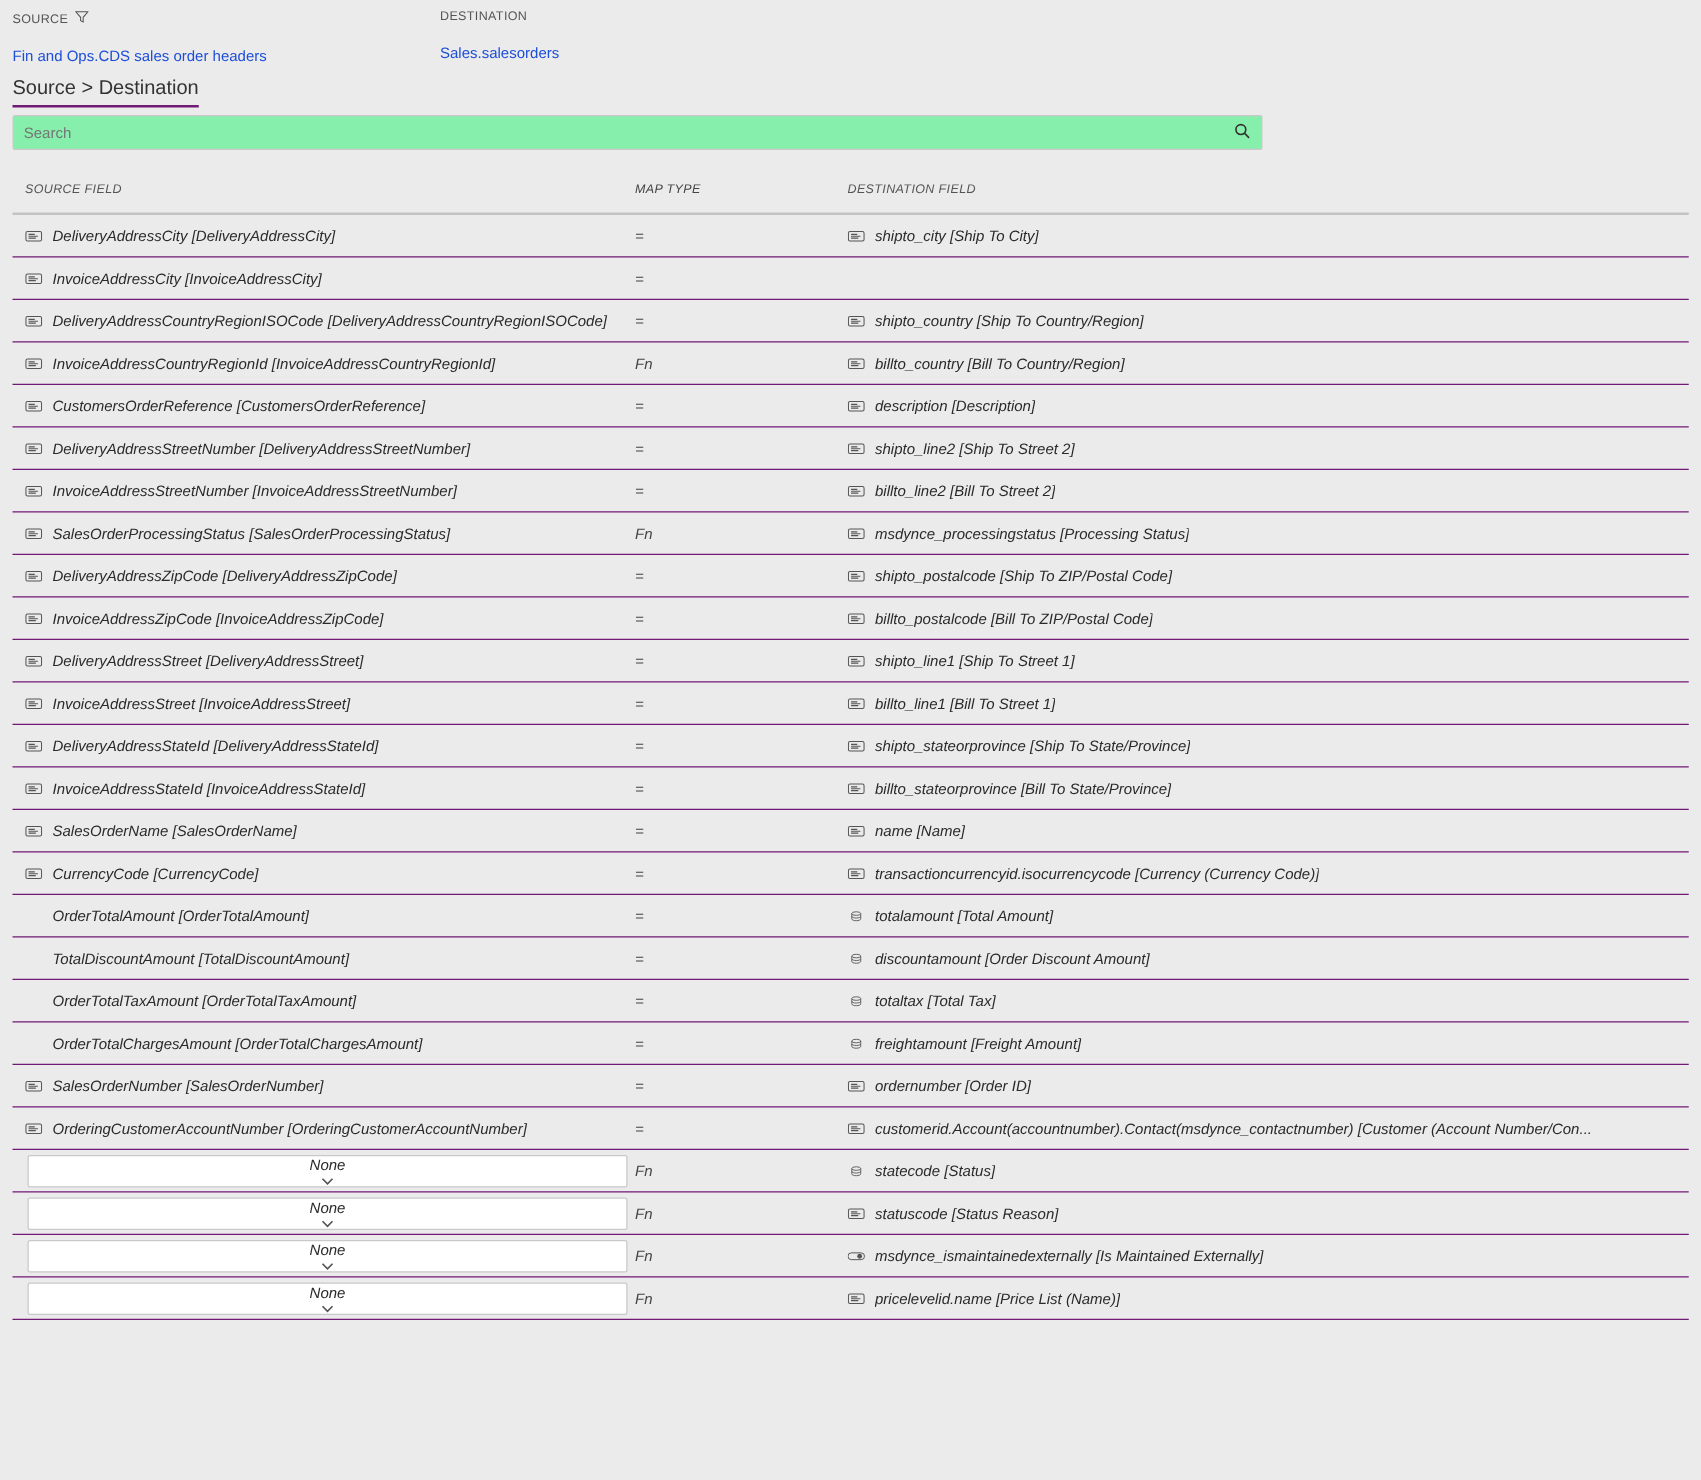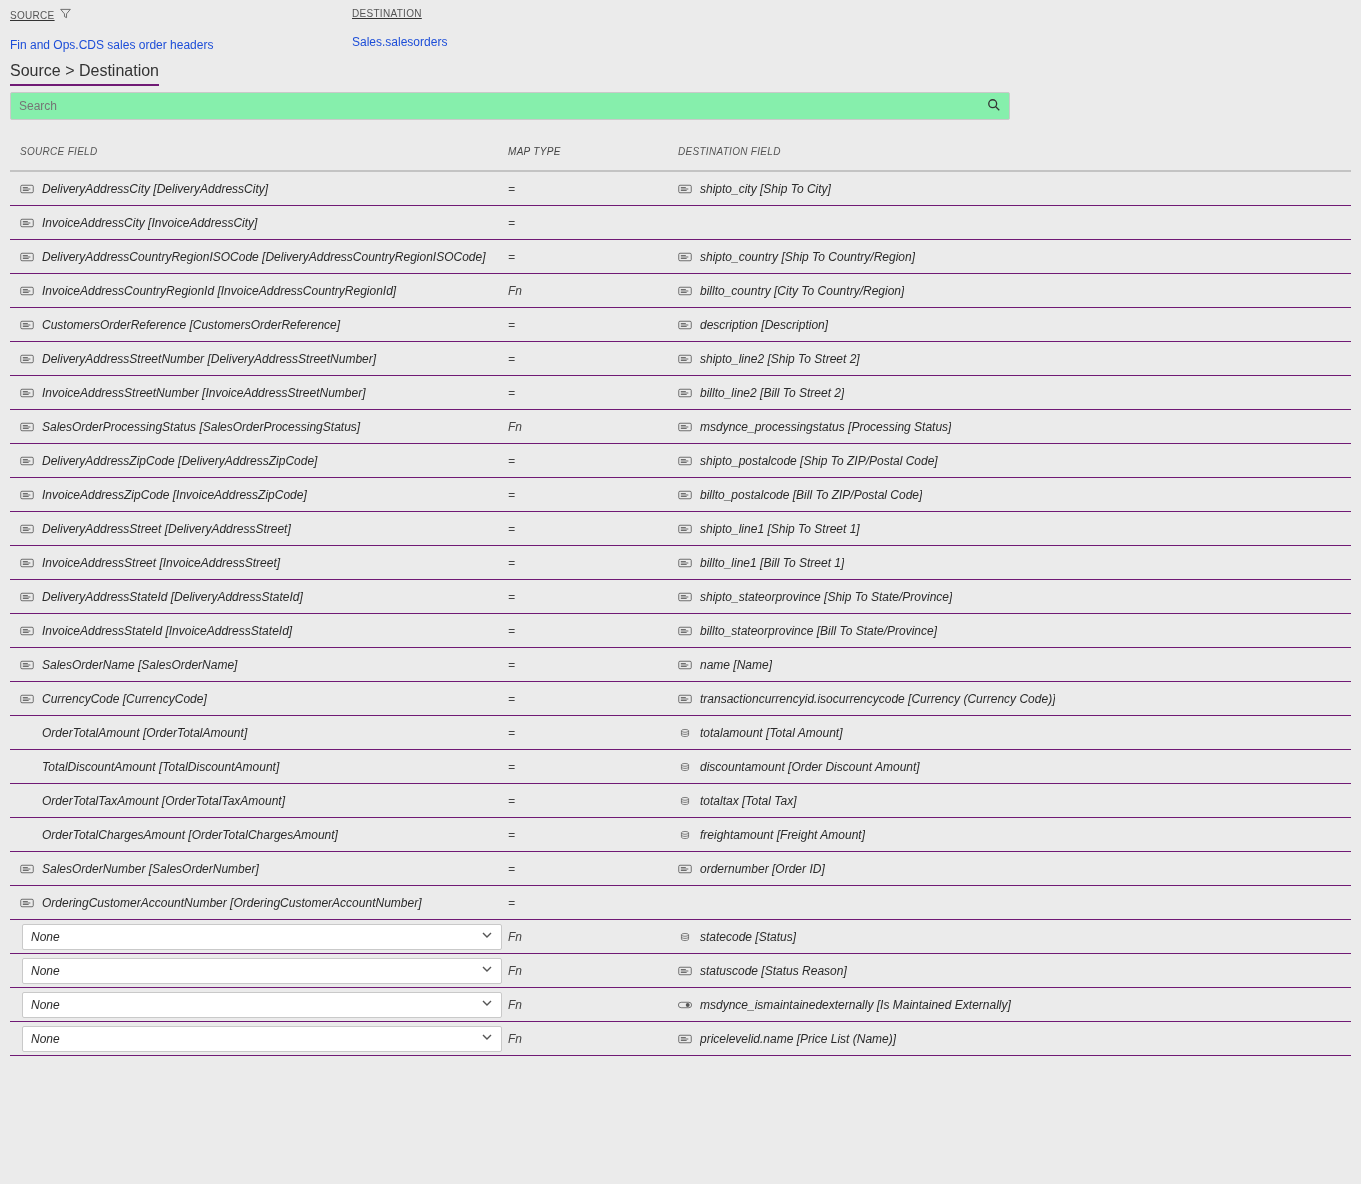--- a/index.html
+++ b/index.html
@@ -8,21 +8,21 @@
     font-size: 12px;
     background: #ebebeb;
     color: #333;
     width: 1361px;
   }
   .page { padding: 8px 10px 20px 10px; }
   .top-meta { display: flex; gap: 0; margin-bottom: 10px; }
   .meta-block { margin-right: 0; }
   .meta-block.source { width: 342px; }
   .meta-block.dest   { width: 400px; }
-  .meta-label-row { display:flex; align-items:center; gap:5px;text-decoration:underline; }
+  .meta-label-row { display:flex; align-items:center; gap:5px; }
   .meta-label {
     font-size: 10px; color:#555; letter-spacing: .3px;
   }
   .meta-value { font-size: 12px; color:#1d4ed8; margin-top:16px; }
   .filter-icon svg { width:11px; height:11px; }
 
   .tabs { margin: 6px 0 6px 0; }
   .tab-text { font-size: 16px; color:#333; padding-bottom:4px; display:inline-block; border-bottom: 2px solid #701a75; }
 
   .toolbar { display:flex; margin: 6px 0 0 0; }
@@ -59,21 +59,21 @@
   .grid-row { font-size: 12px; color:#2a2a2a; }
 
   .ficon { width:14px; height:10px; flex:0 0 14px; display:inline-flex; align-items:center; justify-content:center; }
   .ficon svg { width:14px; height:10px; }
   .ficon.blank svg { opacity:0; }
 
   .src-select {
     width: 480px; height:26px;
     display:flex; align-items:center; justify-content:space-between;
     background:#fff; border:1px solid #c9c9c9; border-radius:2px;
-    padding:0 8px; margin-left:2px; cursor:pointer;
+    padding:0 8px; margin-left:2px; cursor:pointer;flex-direction:column;
   }
   .src-select .chev svg { width:12px; height:12px; }
   .src-select-row .col-src { padding-left:10px; }
 </style>
 </head>
 <body>
 
 <div class="page">
 
   <div class="top-meta">
@@ -202,21 +202,21 @@
     <div class="col-type">Fn</div>
     <div class="col-dest">
             <span class="ficon">
   <svg viewBox="0 0 16 12">
                 <rect x="0.5" y="1.5" width="15" height="9" rx="1.5" fill="none" stroke="#555"></rect>
                 <line x1="3" y1="4.2" x2="9" y2="4.2" stroke="#555"></line>
                 <line x1="3" y1="6" x2="12" y2="6" stroke="#555"></line>
                 <line x1="3" y1="7.8" x2="10" y2="7.8" stroke="#555"></line>
               </svg>
 </span>
-            <span class="txt">billto_country [City To Country/Region]</span>
+            <span class="txt">billto_country [Bill To Country/Region]</span>
           </div>
   </div>
         <div class="grid-row">
     <div class="col-src">
             <span class="ficon">
   <svg viewBox="0 0 16 12">
                 <rect x="0.5" y="1.5" width="15" height="9" rx="1.5" fill="none" stroke="#555"></rect>
                 <line x1="3" y1="4.2" x2="9" y2="4.2" stroke="#555"></line>
                 <line x1="3" y1="6" x2="12" y2="6" stroke="#555"></line>
                 <line x1="3" y1="7.8" x2="10" y2="7.8" stroke="#555"></line>
@@ -619,20 +619,31 @@
   <svg viewBox="0 0 16 12">
                 <rect x="0.5" y="1.5" width="15" height="9" rx="1.5" fill="none" stroke="#555"></rect>
                 <line x1="3" y1="4.2" x2="9" y2="4.2" stroke="#555"></line>
                 <line x1="3" y1="6" x2="12" y2="6" stroke="#555"></line>
                 <line x1="3" y1="7.8" x2="10" y2="7.8" stroke="#555"></line>
               </svg>
 </span>
             <span>OrderingCustomerAccountNumber [OrderingCustomerAccountNumber]</span>
           </div>
     <div class="col-type">=</div>
+    <div class="col-dest">
+            <span class="ficon">
+  <svg viewBox="0 0 16 12">
+                <rect x="0.5" y="1.5" width="15" height="9" rx="1.5" fill="none" stroke="#555"></rect>
+                <line x1="3" y1="4.2" x2="9" y2="4.2" stroke="#555"></line>
+                <line x1="3" y1="6" x2="12" y2="6" stroke="#555"></line>
+                <line x1="3" y1="7.8" x2="10" y2="7.8" stroke="#555"></line>
+              </svg>
+</span>
+            <span class="txt">customerid.Account(accountnumber).Contact(msdynce_contactnumber) [Customer (Account Number/Con...</span>
+          </div>
   </div>
         <div class="grid-row src-select-row">
     <div class="col-src">
       <div class="src-select">
         <span>None</span>
         <span class="chev">
           <svg viewBox="0 0 12 12">
                   <path d="M2 4l4 4 4-4" fill="none" stroke="#555" stroke-width="1.4"></path>
                 </svg>
         </span>

